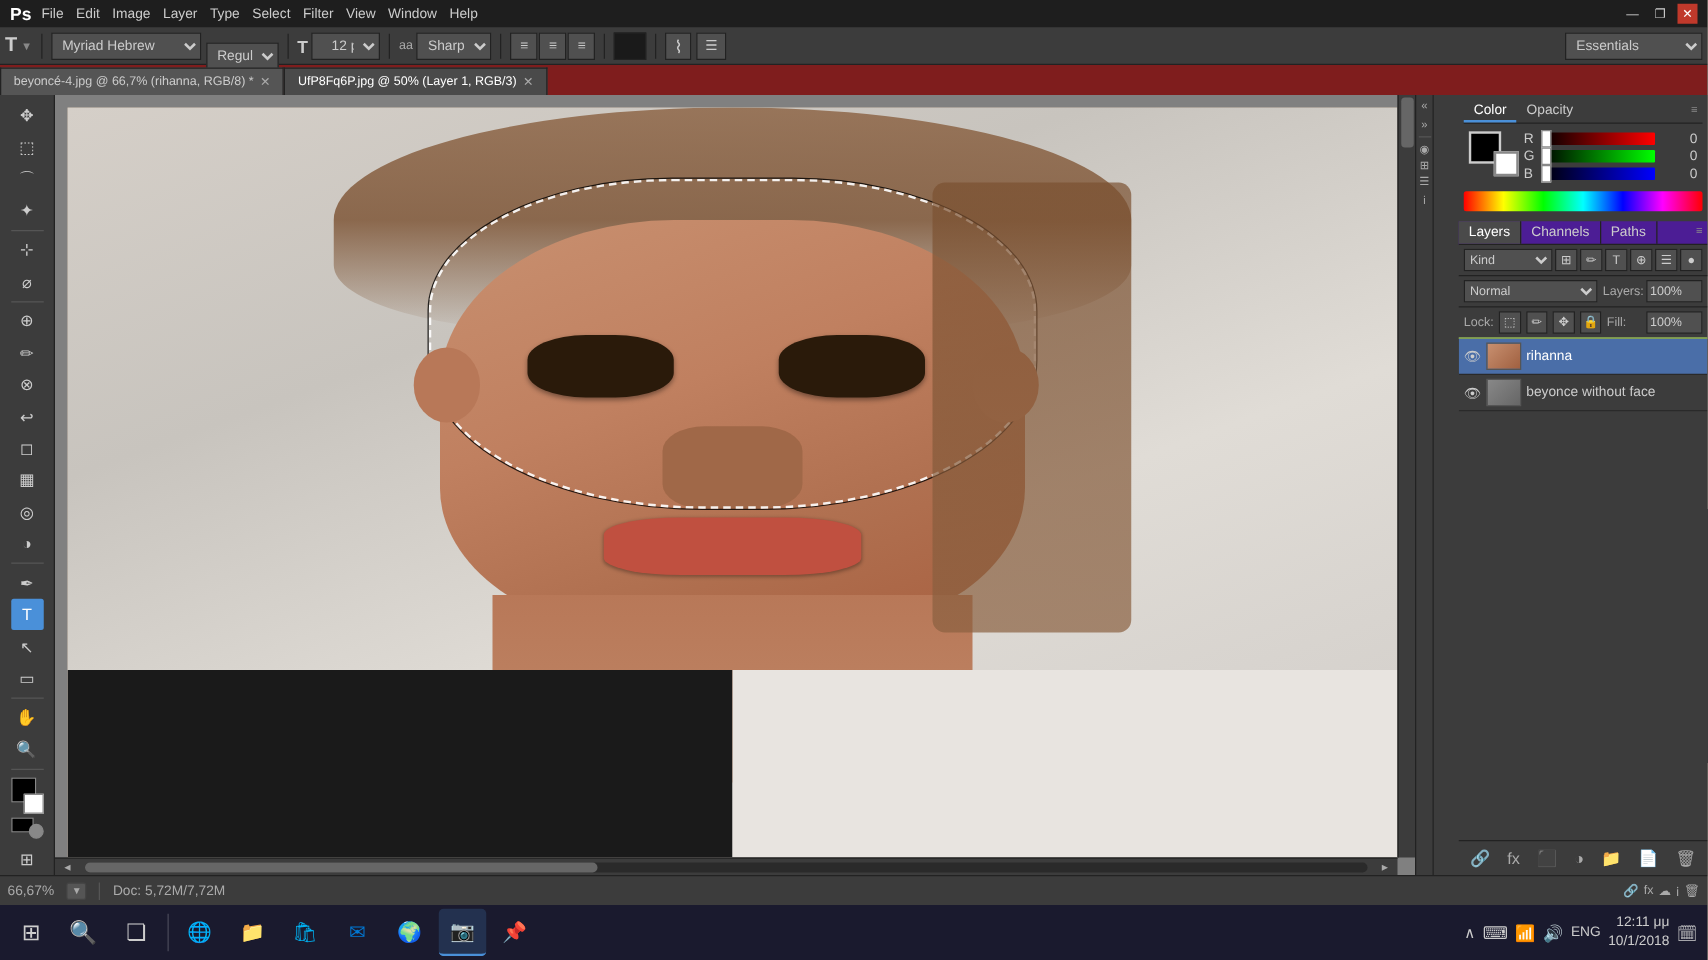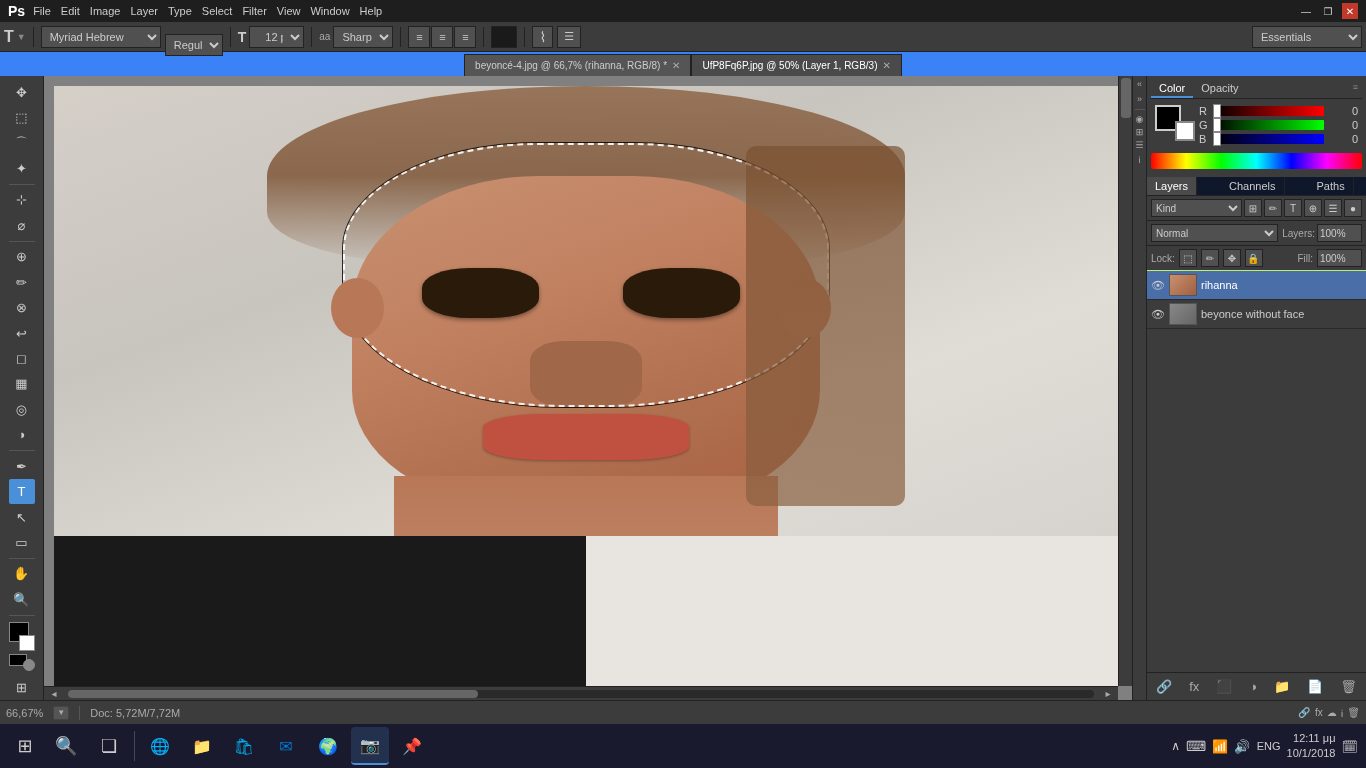--- a/index.html
+++ b/index.html
@@ -40,24 +40,23 @@
       height: 22px;
       padding: 0 4px;
     }
     .opt-divider { width: 1px; height: 20px; background: #222; margin: 0 3px; }
     .opt-btn { background: #505050; border: 1px solid #222; color: #ccc; font-size: 11px; height: 22px; padding: 0 6px; cursor: pointer; display: flex; align-items: center; }
     .color-swatch { width: 26px; height: 22px; background: #1a1a1a; border: 1px solid #222; }
 
     
     #tabbar {
       height: 24px;
-      background: #3b82f6;
+      background: #7f1d1d;
       display: flex;
       align-items: flex-end;
-      justify-content: center;
     }
     .tab {
       height: 22px;
       background: #555;
       border: 1px solid #222;
       border-bottom: none;
       padding: 0 10px;
       display: flex;
       align-items: center;
       gap: 5px;
@@ -107,20 +106,21 @@
       overflow: hidden;
     }
 
     
     #right-panel {
       width: 220px;
       background: #3c3c3c;
       border-left: 1px solid #222;
       display: flex;
       flex-direction: column;
+      padding-left: 20px;
     }
 
     
     #color-panel {
       background: #3c3c3c;
       padding: 4px;
     }
     .panel-tabs { display: flex; border-bottom: 1px solid #222; margin-bottom: 4px; }
     .panel-tab { padding: 2px 8px; font-size: 11px; color: #ccc; cursor: pointer; }
     .panel-tab.active { color: #fff; border-bottom: 2px solid #4a90d9; }
@@ -130,21 +130,21 @@
     .color-bar { height: 10px; border-radius: 1px; }
     .color-bar.red { background: linear-gradient(to right, #000, #f00); }
     .color-bar.green { background: linear-gradient(to right, #000, #0f0); }
     .color-bar.blue { background: linear-gradient(to right, #000, #00f); }
     .color-value { width: 30px; font-size: 11px; color: #ccc; text-align: right; }
     .color-slider { width: 8px; height: 14px; background: #fff; border: 1px solid #888; position: absolute; top: -2px; cursor: pointer; }
     .color-spectrum { height: 16px; background: linear-gradient(to right, #f00, #ff0, #0f0, #0ff, #00f, #f0f, #f00); border-radius: 2px; margin: 4px 0; }
 
     
     #layers-panel { flex: 1; display: flex; flex-direction: column; }
-    .layers-panel-tabs { display: flex; background: #0f172a; border-bottom: 1px solid #222; gap: 24px; }
+    .layers-panel-tabs { display: flex; background: #4c1d95; border-bottom: 1px solid #222; }
     .layers-panel-tab { padding: 3px 8px; font-size: 11px; color: #ccc; cursor: pointer; border-right: 1px solid #222; }
     .layers-panel-tab.active { background: #4a4a4a; color: #fff; }
     .layers-toolbar { display: flex; align-items: center; gap: 2px; padding: 3px 4px; background: #3c3c3c; border-bottom: 1px solid #222; }
     .layers-kind-select { background: #505050; border: 1px solid #222; color: #ccc; font-size: 10px; height: 18px; flex: 1; }
     .layers-icon-btn { width: 18px; height: 18px; background: #505050; border: 1px solid #222; color: #ccc; font-size: 10px; display: flex; align-items: center; justify-content: center; cursor: pointer; }
     .layers-blend-row { display: flex; align-items: center; gap: 4px; padding: 3px 4px; border-bottom: 1px solid #222; }
     .layers-blend-select { background: #505050; border: 1px solid #222; color: #ccc; font-size: 10px; height: 18px; flex: 1; }
     .layers-opacity-row { display: flex; align-items: center; gap: 2px; }
     .layers-opacity-label { font-size: 10px; color: #aaa; }
     .layers-opacity-input { background: #505050; border: 1px solid #222; color: #ccc; font-size: 10px; height: 18px; width: 45px; padding: 0 2px; }
@@ -478,21 +478,21 @@
           <input class="layers-opacity-input" value="100%" readonly="" style="">
         </div>
       </div>
 
       <div class="layers-lock-row">
         <span class="layers-lock-label">Lock:</span>
         <div class="layers-icon-btn">⬚</div>
         <div class="layers-icon-btn">✏</div>
         <div class="layers-icon-btn">✥</div>
         <div class="layers-icon-btn">🔒</div>
-        <div class="layers-fill-row" style="margin-left:auto;display:flex;align-items:center;gap:4px;">
+        <div class="layers-fill-row" style="margin-left:auto;display:flex;align-items:center;gap:16px;">
           <span class="layers-fill-label">Fill:</span>
           <input class="layers-fill-input" value="100%" readonly="" style="">
         </div>
       </div>
 
       <div class="layers-list">
 
         <div class="layer-item selected">
           <div class="layer-eye">👁</div>
           <div class="layer-thumb" style="background:linear-gradient(135deg,#c89070,#a06040);"></div>

